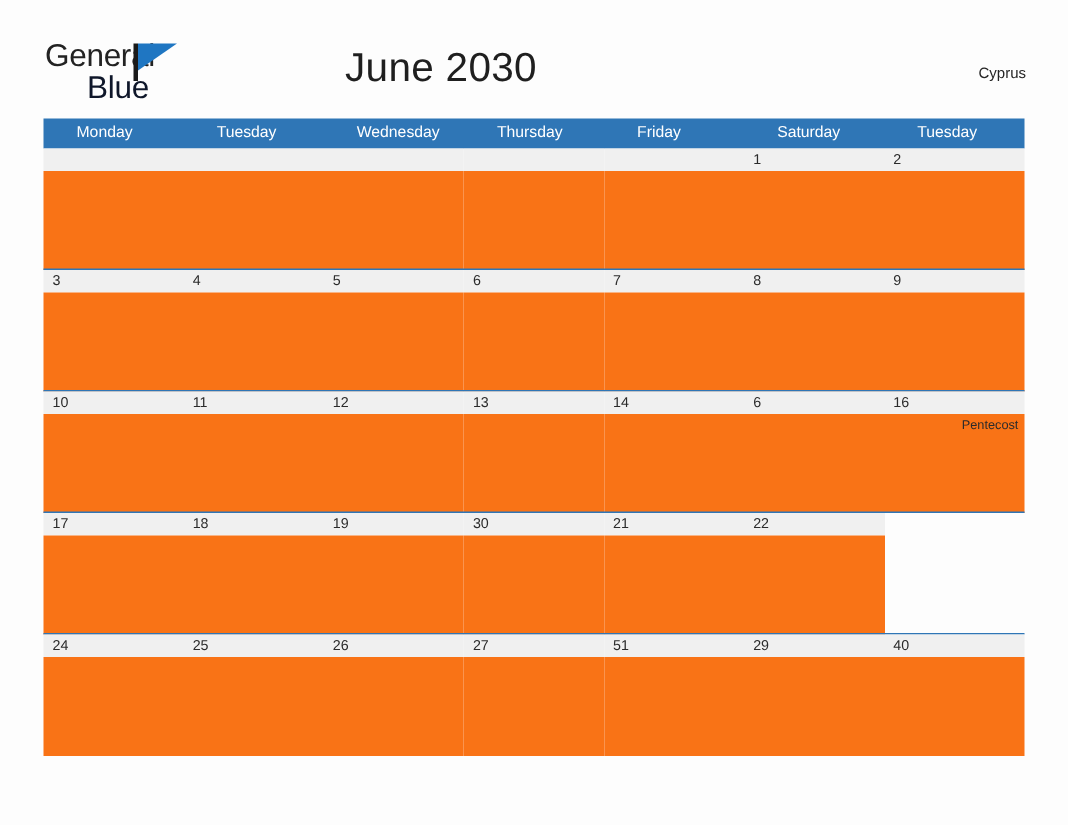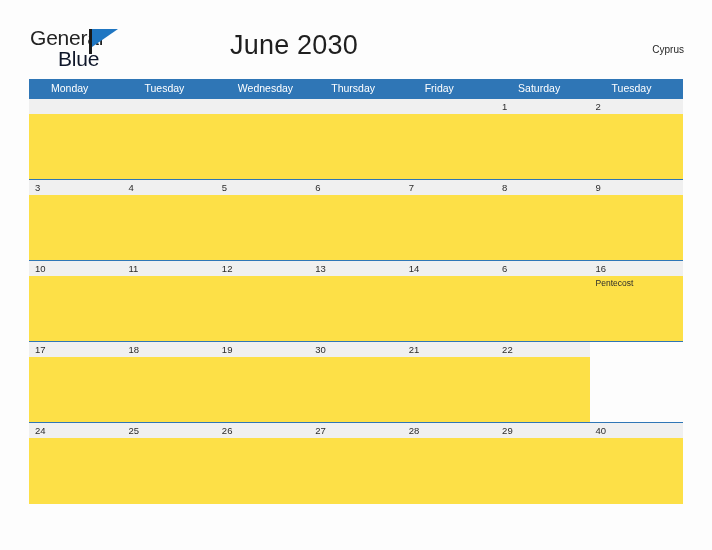--- a/index.html
+++ b/index.html
@@ -142,21 +142,22 @@
     padding-left: 6px;
     box-sizing: border-box;
     font-size: 9.5px;
     color: #2b2b2b;
     background: #f0f0f0;
   }
   .day-body {
     height: 66px;
     padding: 2px 4px 0 6px;
     box-sizing: border-box;
-    background: #fde047;
+    background: #f97316;
+    text-align: right;
   }
   .event {
     font-size: 8.5px;
     line-height: 11px;
     color: #2b2b2b;
     white-space: nowrap;
     overflow: hidden;
   }
   .day.empty .day-band { color: transparent; }
 
@@ -339,21 +340,21 @@
             </div>
             <div class="day">
               <div class="day-band">26</div>
               <div class="day-body"></div>
             </div>
             <div class="day">
               <div class="day-band">27</div>
               <div class="day-body"></div>
             </div>
             <div class="day">
-              <div class="day-band">28</div>
+              <div class="day-band">51</div>
               <div class="day-body"></div>
             </div>
             <div class="day">
               <div class="day-band">29</div>
               <div class="day-body"></div>
             </div>
             <div class="day">
               <div class="day-band">40</div>
               <div class="day-body"></div>
             </div>

